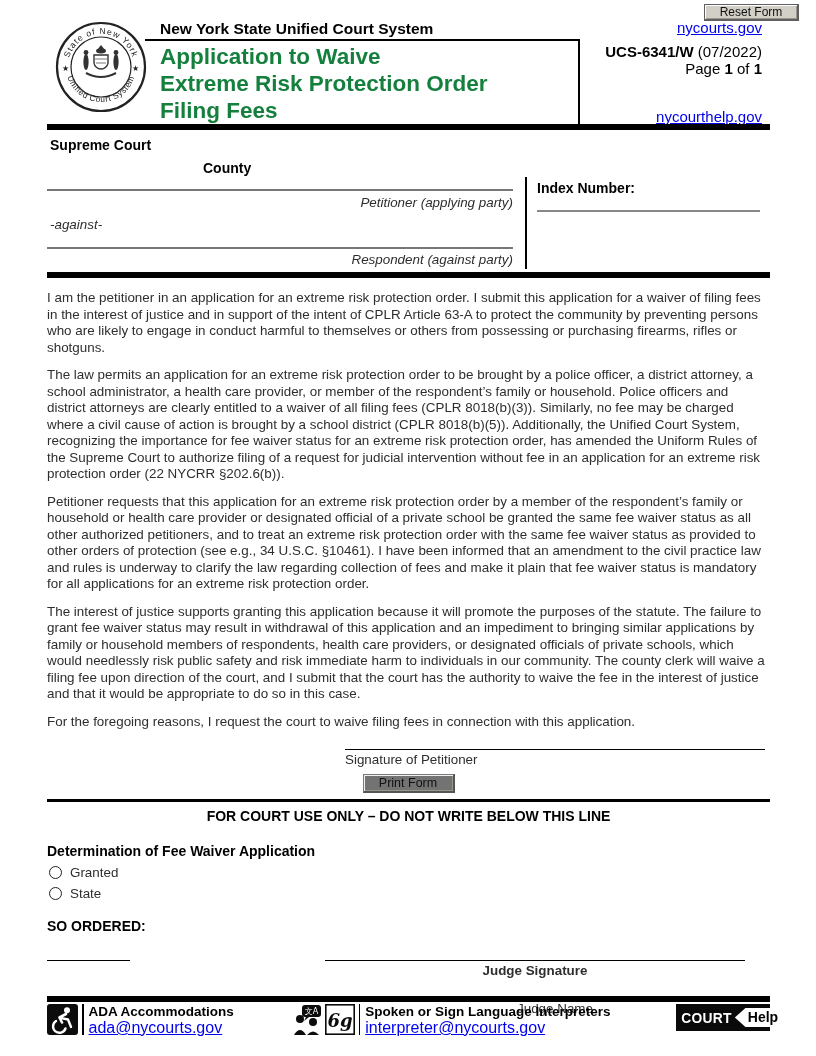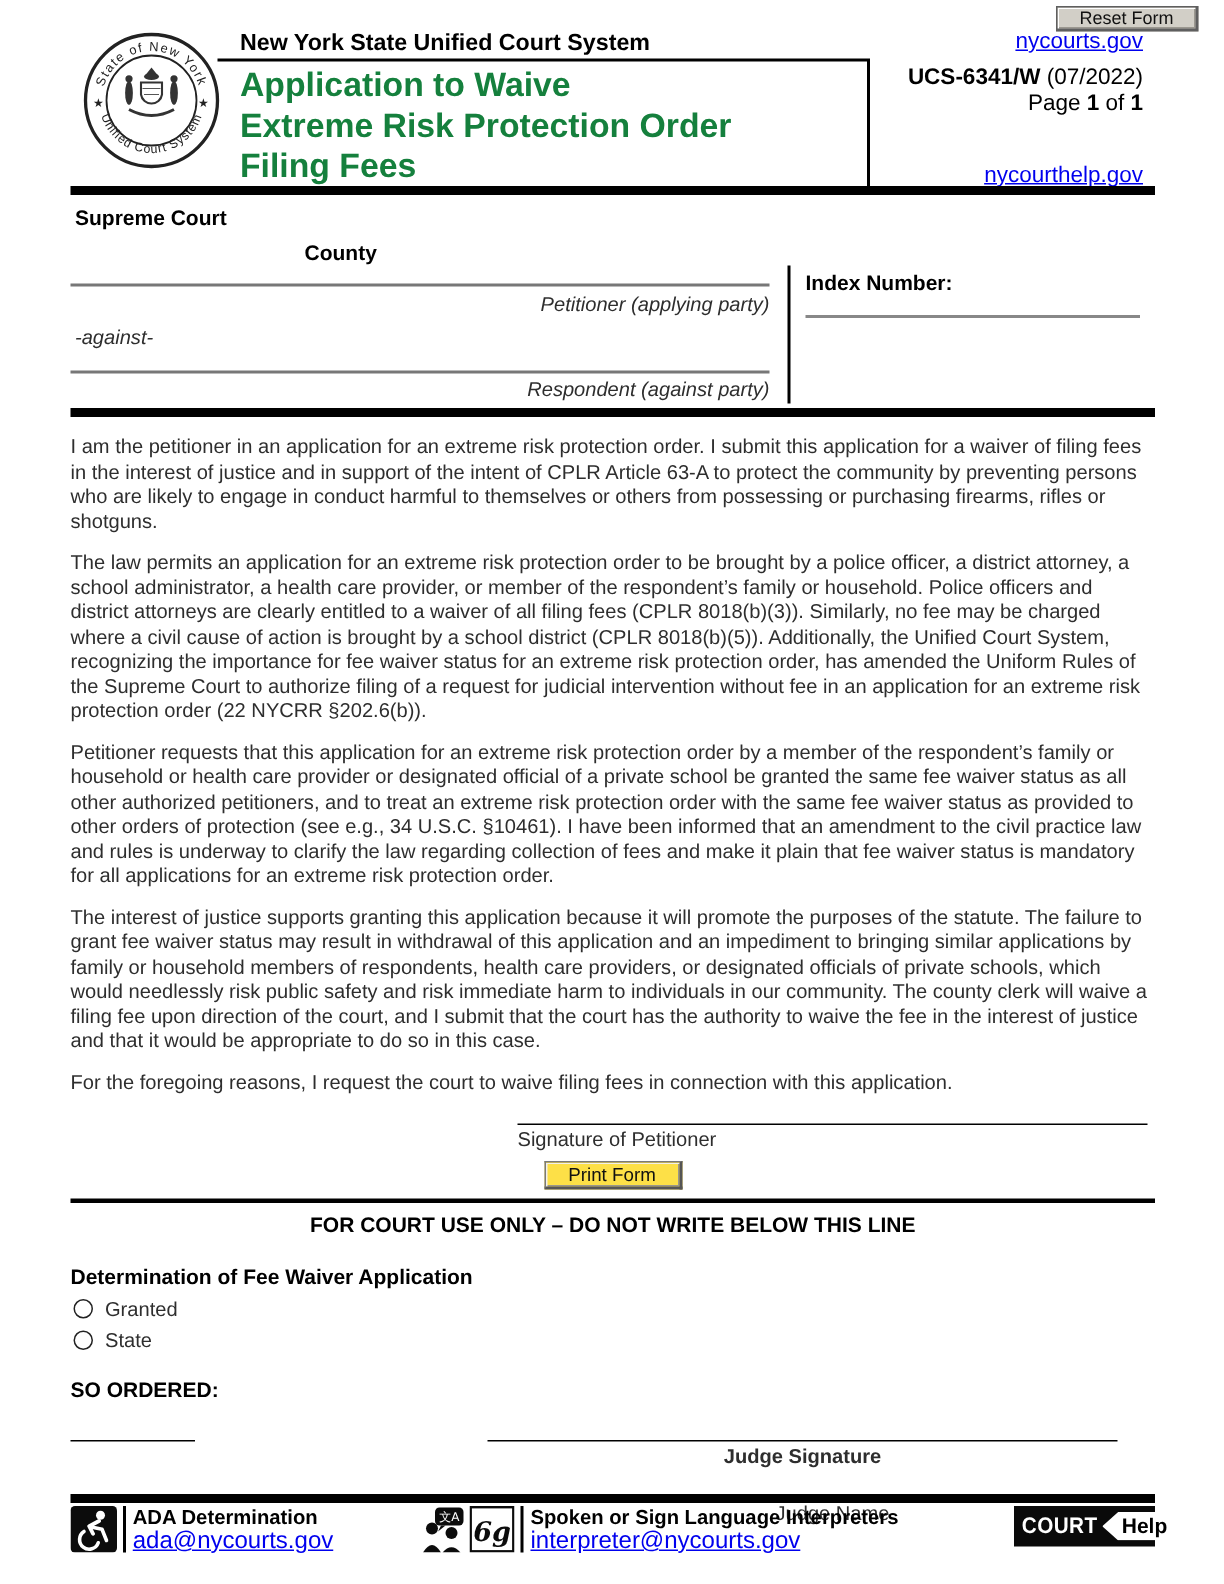--- a/index.html
+++ b/index.html
@@ -40,21 +40,21 @@
   .fill-line { background:#777; height:1.5px; }
   .cap-vdiv { position:absolute; left:525px; top:177px; width:2px; height:92px; background:#000; }
 
   
   .main { position:absolute; left:47px; top:290px; width:723px; }
   .main p { font-size:13.4px; line-height:16.5px; margin-bottom:11px; color:#2e2e2e; }
 
   .sig-block { width:420px; margin-left:298px; margin-top:19px; border-top:1.3px solid #000; text-align:left; font-size:13.4px; padding-top:2px; }
   .print-btn {
     display:block; margin:7px auto 0 auto; width:92px; height:19px;
-    background:#fde047; border:1px solid #7a7a7a; border-right:2px solid #555; border-bottom:2px solid #555;
+    background:#737373; border:1px solid #7a7a7a; border-right:2px solid #555; border-bottom:2px solid #555;
     box-shadow: inset 1px 1px 0 #f2f0ec, inset -1px -1px 0 #98958d;
     font-family:"Liberation Sans",sans-serif; font-size:12.5px; color:#111; text-align:center; cursor:pointer;
   }
   .rule3 { height:3px; background:#000; margin-top:6px; }
   .court-use-head { text-align:center; font-weight:bold; font-size:14px; color:#000; margin-top:6px; }
   .det-head { font-weight:bold; font-size:14px; color:#000; margin-top:19px; }
   .radio-row { margin-top:6px; font-size:13.4px; display:flex; align-items:center; }
   .radio { width:13px; height:13px; border:1.4px solid #222; border-radius:50%; background:#fff; display:inline-block; margin:0 8px 0 2px; cursor:pointer; }
   .so-ordered { font-weight:bold; font-size:14px; color:#000; margin-top:17px; }
   .lines-row { display:flex; margin-top:26px;font-weight:bold; }
@@ -189,21 +189,21 @@
           <svg width="31" height="31" viewBox="0 0 31 31">
             <rect x="0" y="0" width="31" height="31" rx="3" fill="#0c0c0c"></rect>
             <circle cx="20" cy="6.2" r="3" fill="#fff"></circle>
             <path d="M19,10 L12.5,13.5 L15,18.5" fill="none" stroke="#fff" stroke-width="2.6" stroke-linecap="round" stroke-linejoin="round"></path>
             <path d="M13,13.8 L21,15.5 L24,23" fill="none" stroke="#fff" stroke-width="2.4" stroke-linecap="round" stroke-linejoin="round"></path>
             <path d="M9,17 a6.4,6.4 0 1 0 9.5,7.5" fill="none" stroke="#fff" stroke-width="2.4" stroke-linecap="round"></path>
           </svg>
         </span>
         <span class="f-sep"></span>
         <div class="f-texts">
-          <div class="f-title">ADA Determination</div>
+          <div class="f-title">ADA Accommodations</div>
           <a class="lnk f-email">ada@nycourts.gov</a>
         </div>
       </div>
 
       <div class="f-cell" style="margin-left:58px;">
         <span class="icons-pair">
           <span>
             <svg width="30" height="31" viewBox="0 0 30 31">
               <rect x="0" y="0" width="30" height="31" fill="#fff"></rect>
               <circle cx="8" cy="15" r="4" fill="#0c0c0c"></circle>

